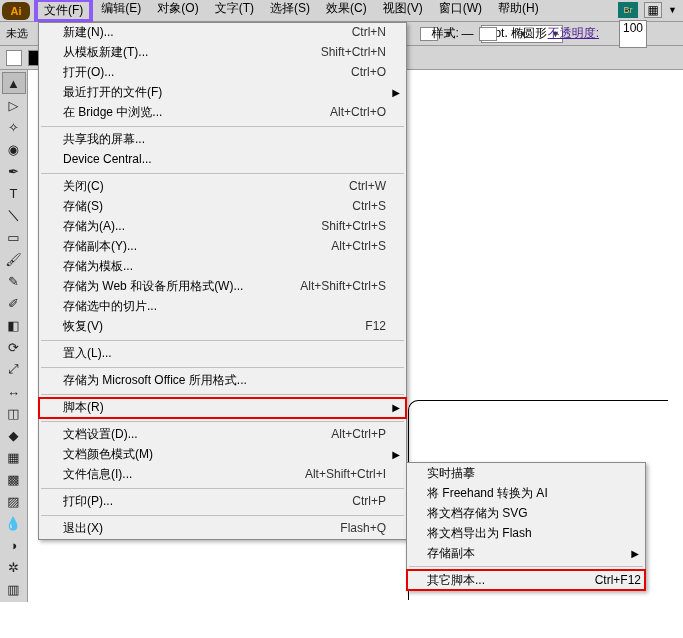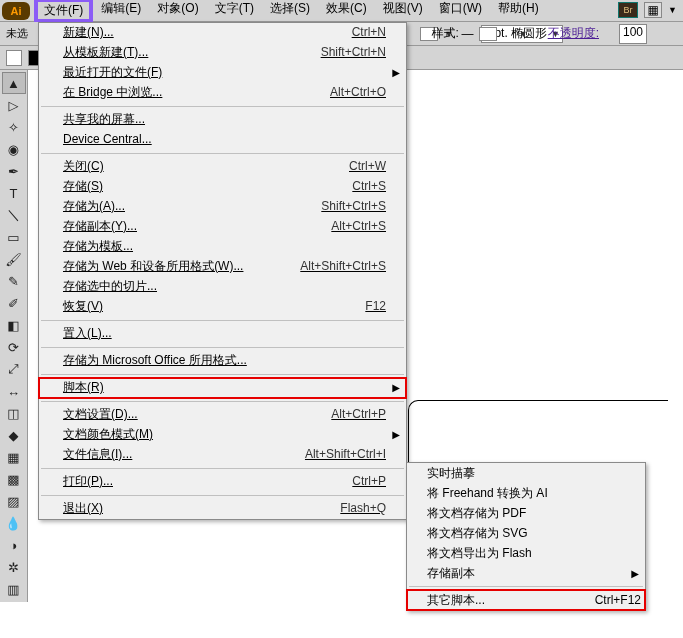--- a/index.html
+++ b/index.html
@@ -3,46 +3,46 @@
 <meta charset="utf-8">
 <style>
   * { box-sizing: border-box; margin: 0; padding: 0; }
   body { font-family: "Microsoft YaHei", SimSun, Arial, sans-serif; font-size: 12px; background: #fff; width: 683px; height: 638px; overflow: hidden; position: relative; }
 
   .menubar { background: #d4d4d4; height: 22px; display: flex; align-items: center; padding: 0 2px; border-bottom: 1px solid #999; position: relative; }
   .app-icon { width: 28px; height: 18px; background: #5a3a00; color: #ff9a00; display: flex; align-items: center; justify-content: center; font-weight: bold; font-size: 11px; border-radius: 6px; margin-right: 4px; }
   .menu-item { padding: 2px 8px; cursor: default; }
   .menu-item.open { border: 4px solid #8b5cf6; padding: 0 6px; }
   .menubar-right { position: absolute; right: 6px; top: 2px; display: flex; gap: 6px; align-items: center; }
-  .br-icon { width: 20px; height: 16px; background: #3a2a1a; color: #e0c080; font-size: 9px; display: flex; align-items: center; justify-content: center; border: 1px solid #0f766e; }
+  .br-icon { width: 20px; height: 16px; background: #3a2a1a; color: #e0c080; font-size: 9px; display: flex; align-items: center; justify-content: center; border: 7px solid #0f766e; }
   .grid-icon { width: 18px; height: 16px; border: 1px solid #888; background: #ddd; display: flex; align-items: center; justify-content: center; }
 
   .toolbar2 { background: #d4d4d4; height: 24px; border-bottom: 1px solid #999; display: flex; align-items: center; padding: 0 6px; position: relative; }
   .toolbar2 .lbl { font-size: 11px; }
   .toolbar2 .stroke-box { position: absolute; right: 120px; display:flex; align-items:center; gap:4px;}
   .stroke-swatch { width: 18px; height: 14px; border:1px solid #888; background:#fff; }
   .stroke-select { border:1px solid #888; background:#fff; padding:0 2px; height:18px; display:flex; align-items:center; gap:2px;}
   .toolbar2 .style-box { position:absolute; right:36px; display:flex; align-items:center; gap:20px;}
   .opacity-link { color:#4c1d95; text-decoration:underline; cursor:default;}
-  .opacity-val { border:1px solid #888; background:#fff; width:28px; height:20px; text-align:center;}
+  .opacity-val { border:1px solid #888; background:#fff; width:28px; height:28px; text-align:center;}
 
   .controlbar { background:#d4d4d4; height:24px; border-bottom:1px solid #999; display:flex; align-items:center; padding:0 6px; gap:6px;}
   .ctrl-chunk { display:flex; align-items:center; gap:2px;}
   .ctrl-swatch { width:16px; height:16px; border:1px solid #888; background:#fff;}
 
   .left-tools { position:absolute; left:0; top:70px; width:28px; background:#d4d4d4; border-right:1px solid #999; display:flex; flex-direction:column; align-items:center; padding:2px 0; gap:0;}
   .tool { width:24px; height:22px; display:flex; align-items:center; justify-content:center; font-size:13px; border:1px solid transparent; color:#222;}
   .tool.sel { background:#bfbfbf; border:1px solid #888;}
 
   .canvas { position:absolute; left:28px; top:70px; right:0; bottom:0; background:#fff; overflow:hidden;}
   .shape { position:absolute; left:380px; top:330px; width:260px; height:200px; border:1px solid #000; border-radius:10px 0 0 0; border-right:none; border-bottom:none;}
 
   
   .dropdown { position:absolute; left:38px; top:22px; width:369px; background:#f0f0f0; border:1px solid #8a8a8a; box-shadow:2px 2px 4px rgba(0,0,0,.3); z-index:100;}
-  .dropdown .row { display:flex; justify-content:space-between; align-items:center; padding:1px 20px 3px 24px; height:20px; position:relative; cursor:default;text-decoration:underline;}
+  .dropdown .row { display:flex; justify-content:space-between; align-items:center; padding:1px 20px 3px 24px; height:20px; position:relative; cursor:default;}
   .dropdown .sep { height:0; border-top:1px solid #c0c0c0; margin:3px 2px;}
   .dropdown .arrow { position:absolute; right:6px; font-size:10px;}
   .dropdown .shortcut { color:#333; font-size:12px;}
   .dropdown .row.highlight { outline:2px solid #e60000; outline-offset:-1px; z-index:2; }
 
   
   .submenu { position:absolute; left:406px; top:462px; width:240px; background:#f0f0f0; border:1px solid #8a8a8a; box-shadow:2px 2px 4px rgba(0,0,0,.3); z-index:101;}
   .submenu .row { display:flex; justify-content:space-between; align-items:center; padding:3px 4px 3px 20px; height:20px; position:relative;}
   .submenu .sep { height:0; border-top:1px solid #c0c0c0; margin:3px 2px;}
   .submenu .arrow { position:absolute; right:6px; font-size:10px;}
@@ -136,20 +136,24 @@
 <div class="dropdown" id="file-menu">
     <div class="row">
       <span>新建(N)...</span>
       <span class="shortcut">Ctrl+N</span>
     </div>
     <div class="row">
       <span>从模板新建(T)...</span>
       <span class="shortcut">Shift+Ctrl+N</span>
     </div>
     <div class="row">
+      <span>打开(O)...</span>
+      <span class="shortcut">Ctrl+O</span>
+    </div>
+    <div class="row">
       <span>最近打开的文件(F)</span>
       <span class="arrow">▶</span>
     </div>
     <div class="row">
       <span>在 Bridge 中浏览...</span>
       <span class="shortcut">Alt+Ctrl+O</span>
     </div>
     <div class="sep"></div>
     <div class="row">
       <span>共享我的屏幕...</span>
@@ -225,23 +229,20 @@
       <span class="shortcut">Flash+Q</span>
     </div>
   </div>
 
 <div class="submenu" id="script-submenu">
     <div class="row">
       <span>实时描摹</span>
     </div>
     <div class="row">
       <span>将 Freehand 转换为 AI</span>
-    </div>
-    <div class="row">
-      <span>将文档存储为 PDF</span>
     </div>
     <div class="row">
       <span>将文档存储为 SVG</span>
     </div>
     <div class="row">
       <span>将文档导出为 Flash</span>
     </div>
     <div class="row">
       <span>存储副本</span>
       <span class="arrow">▶</span>

